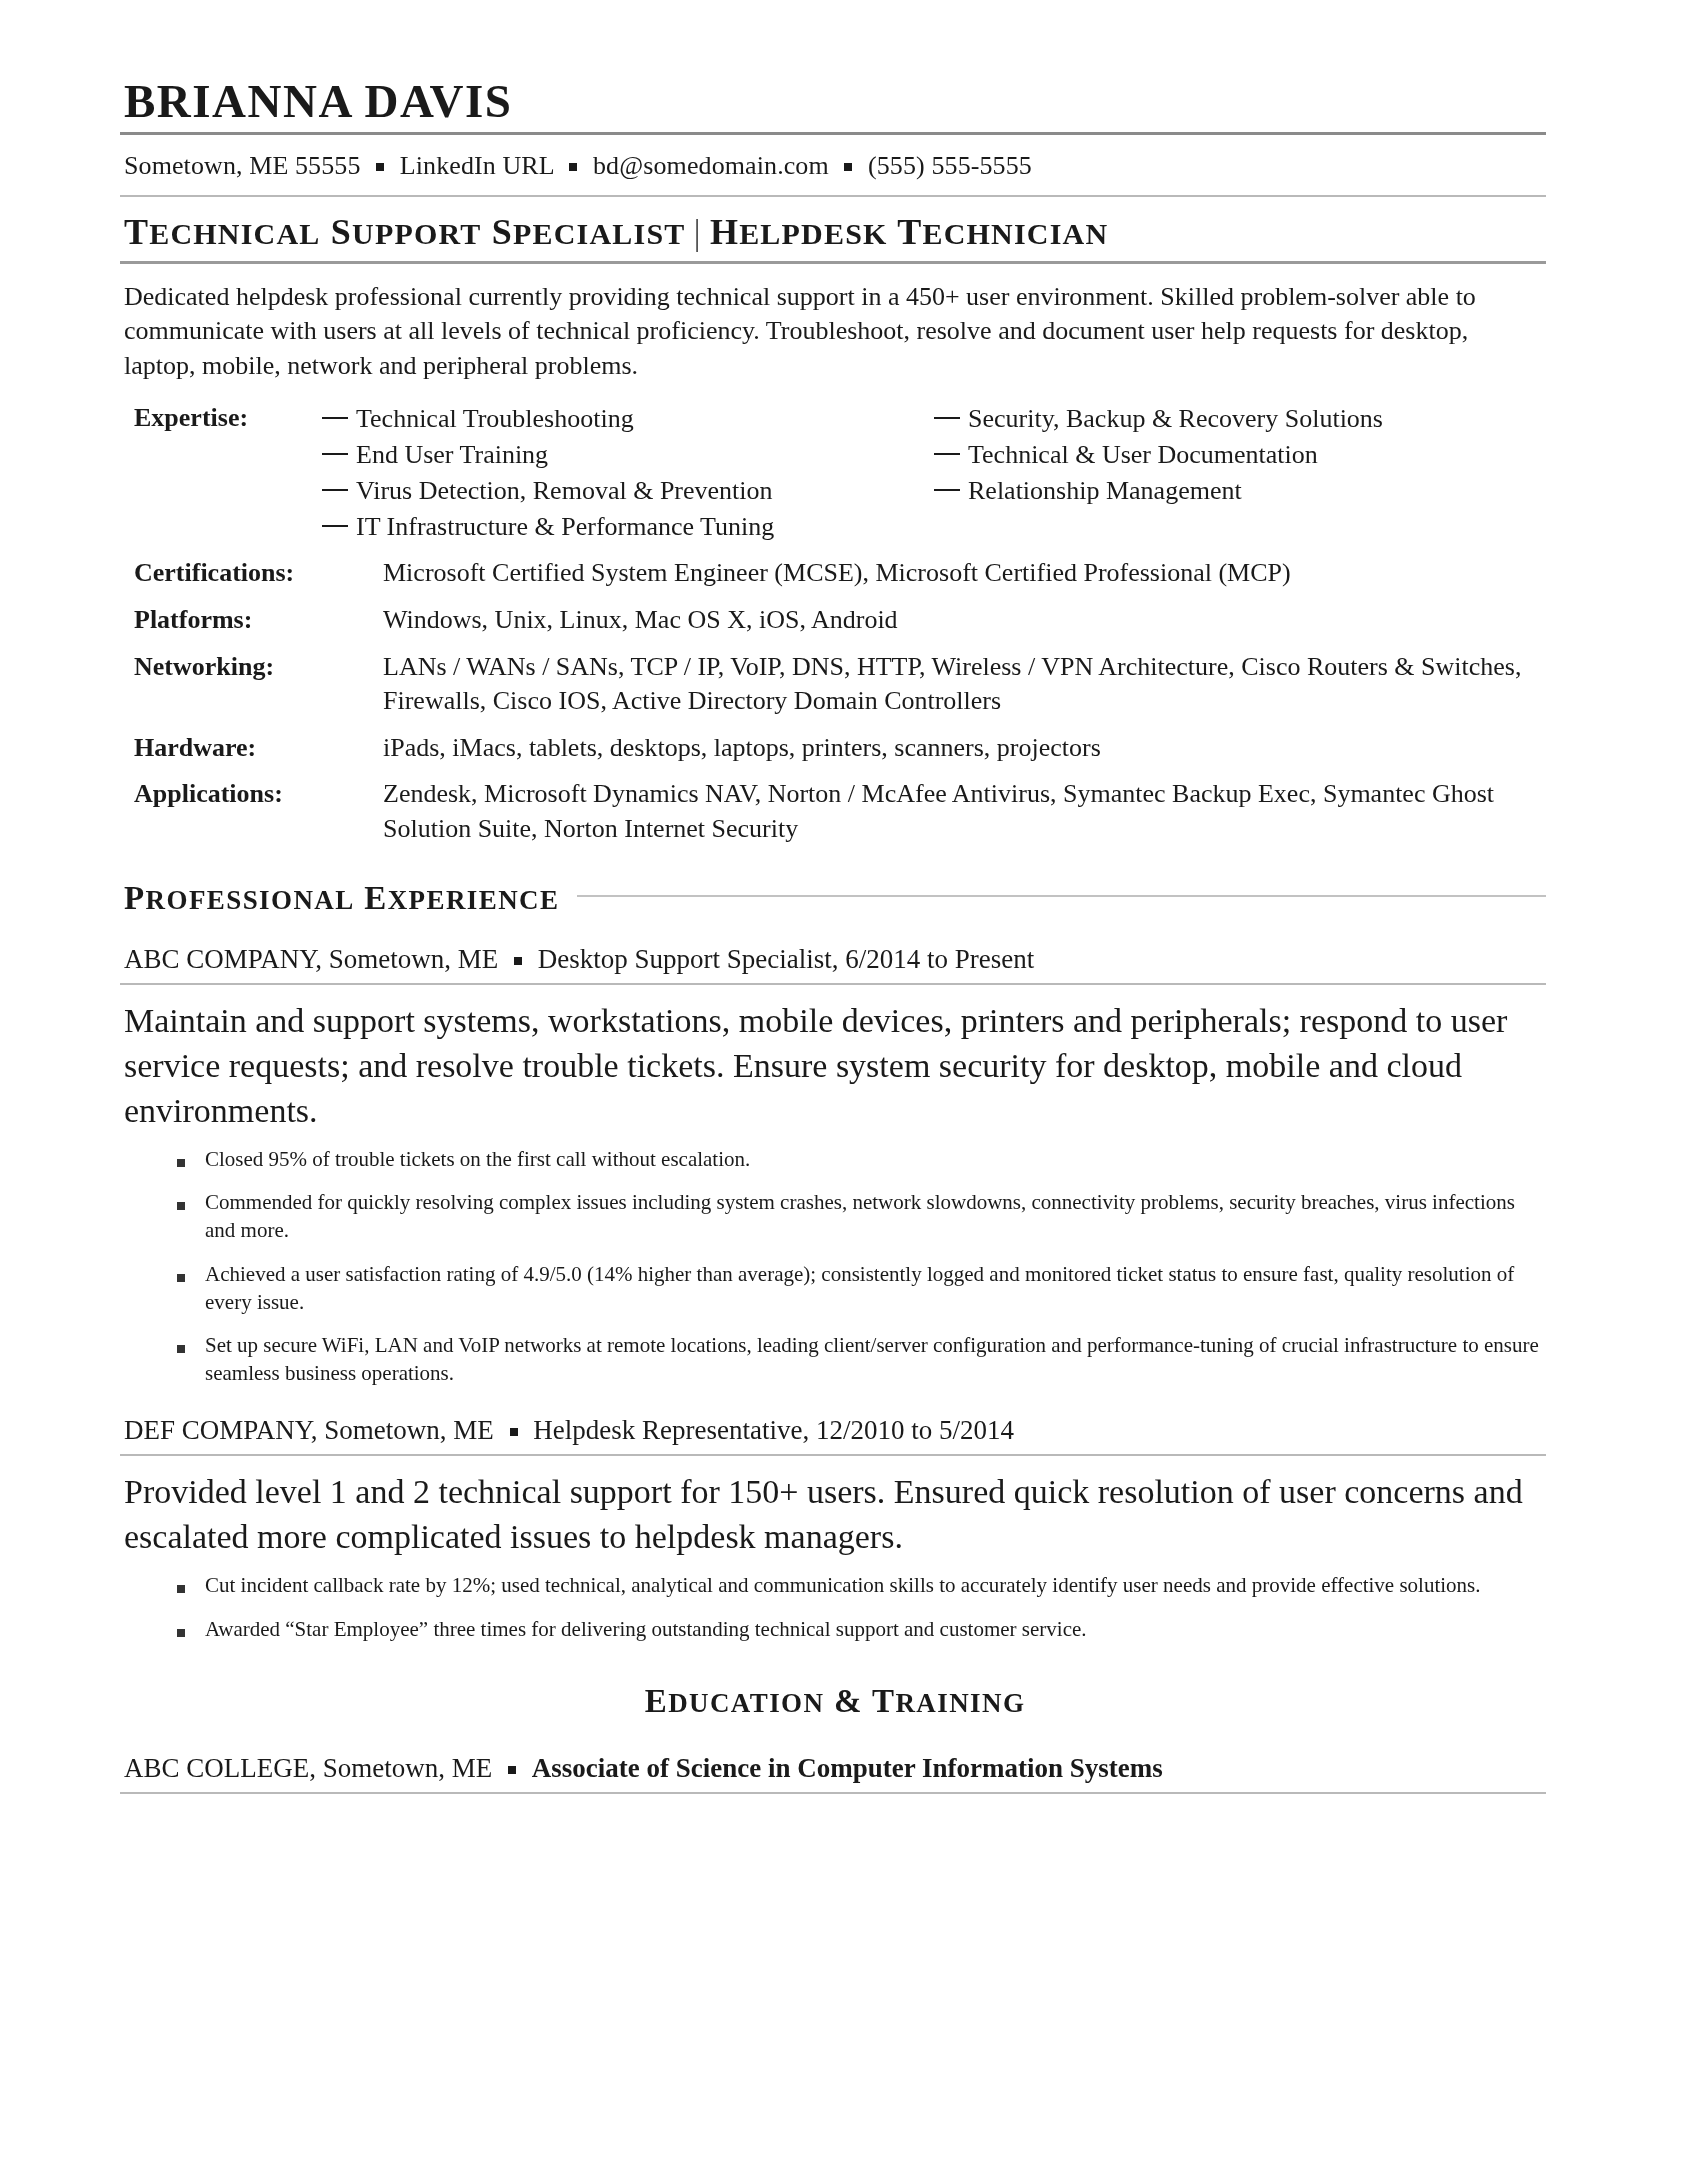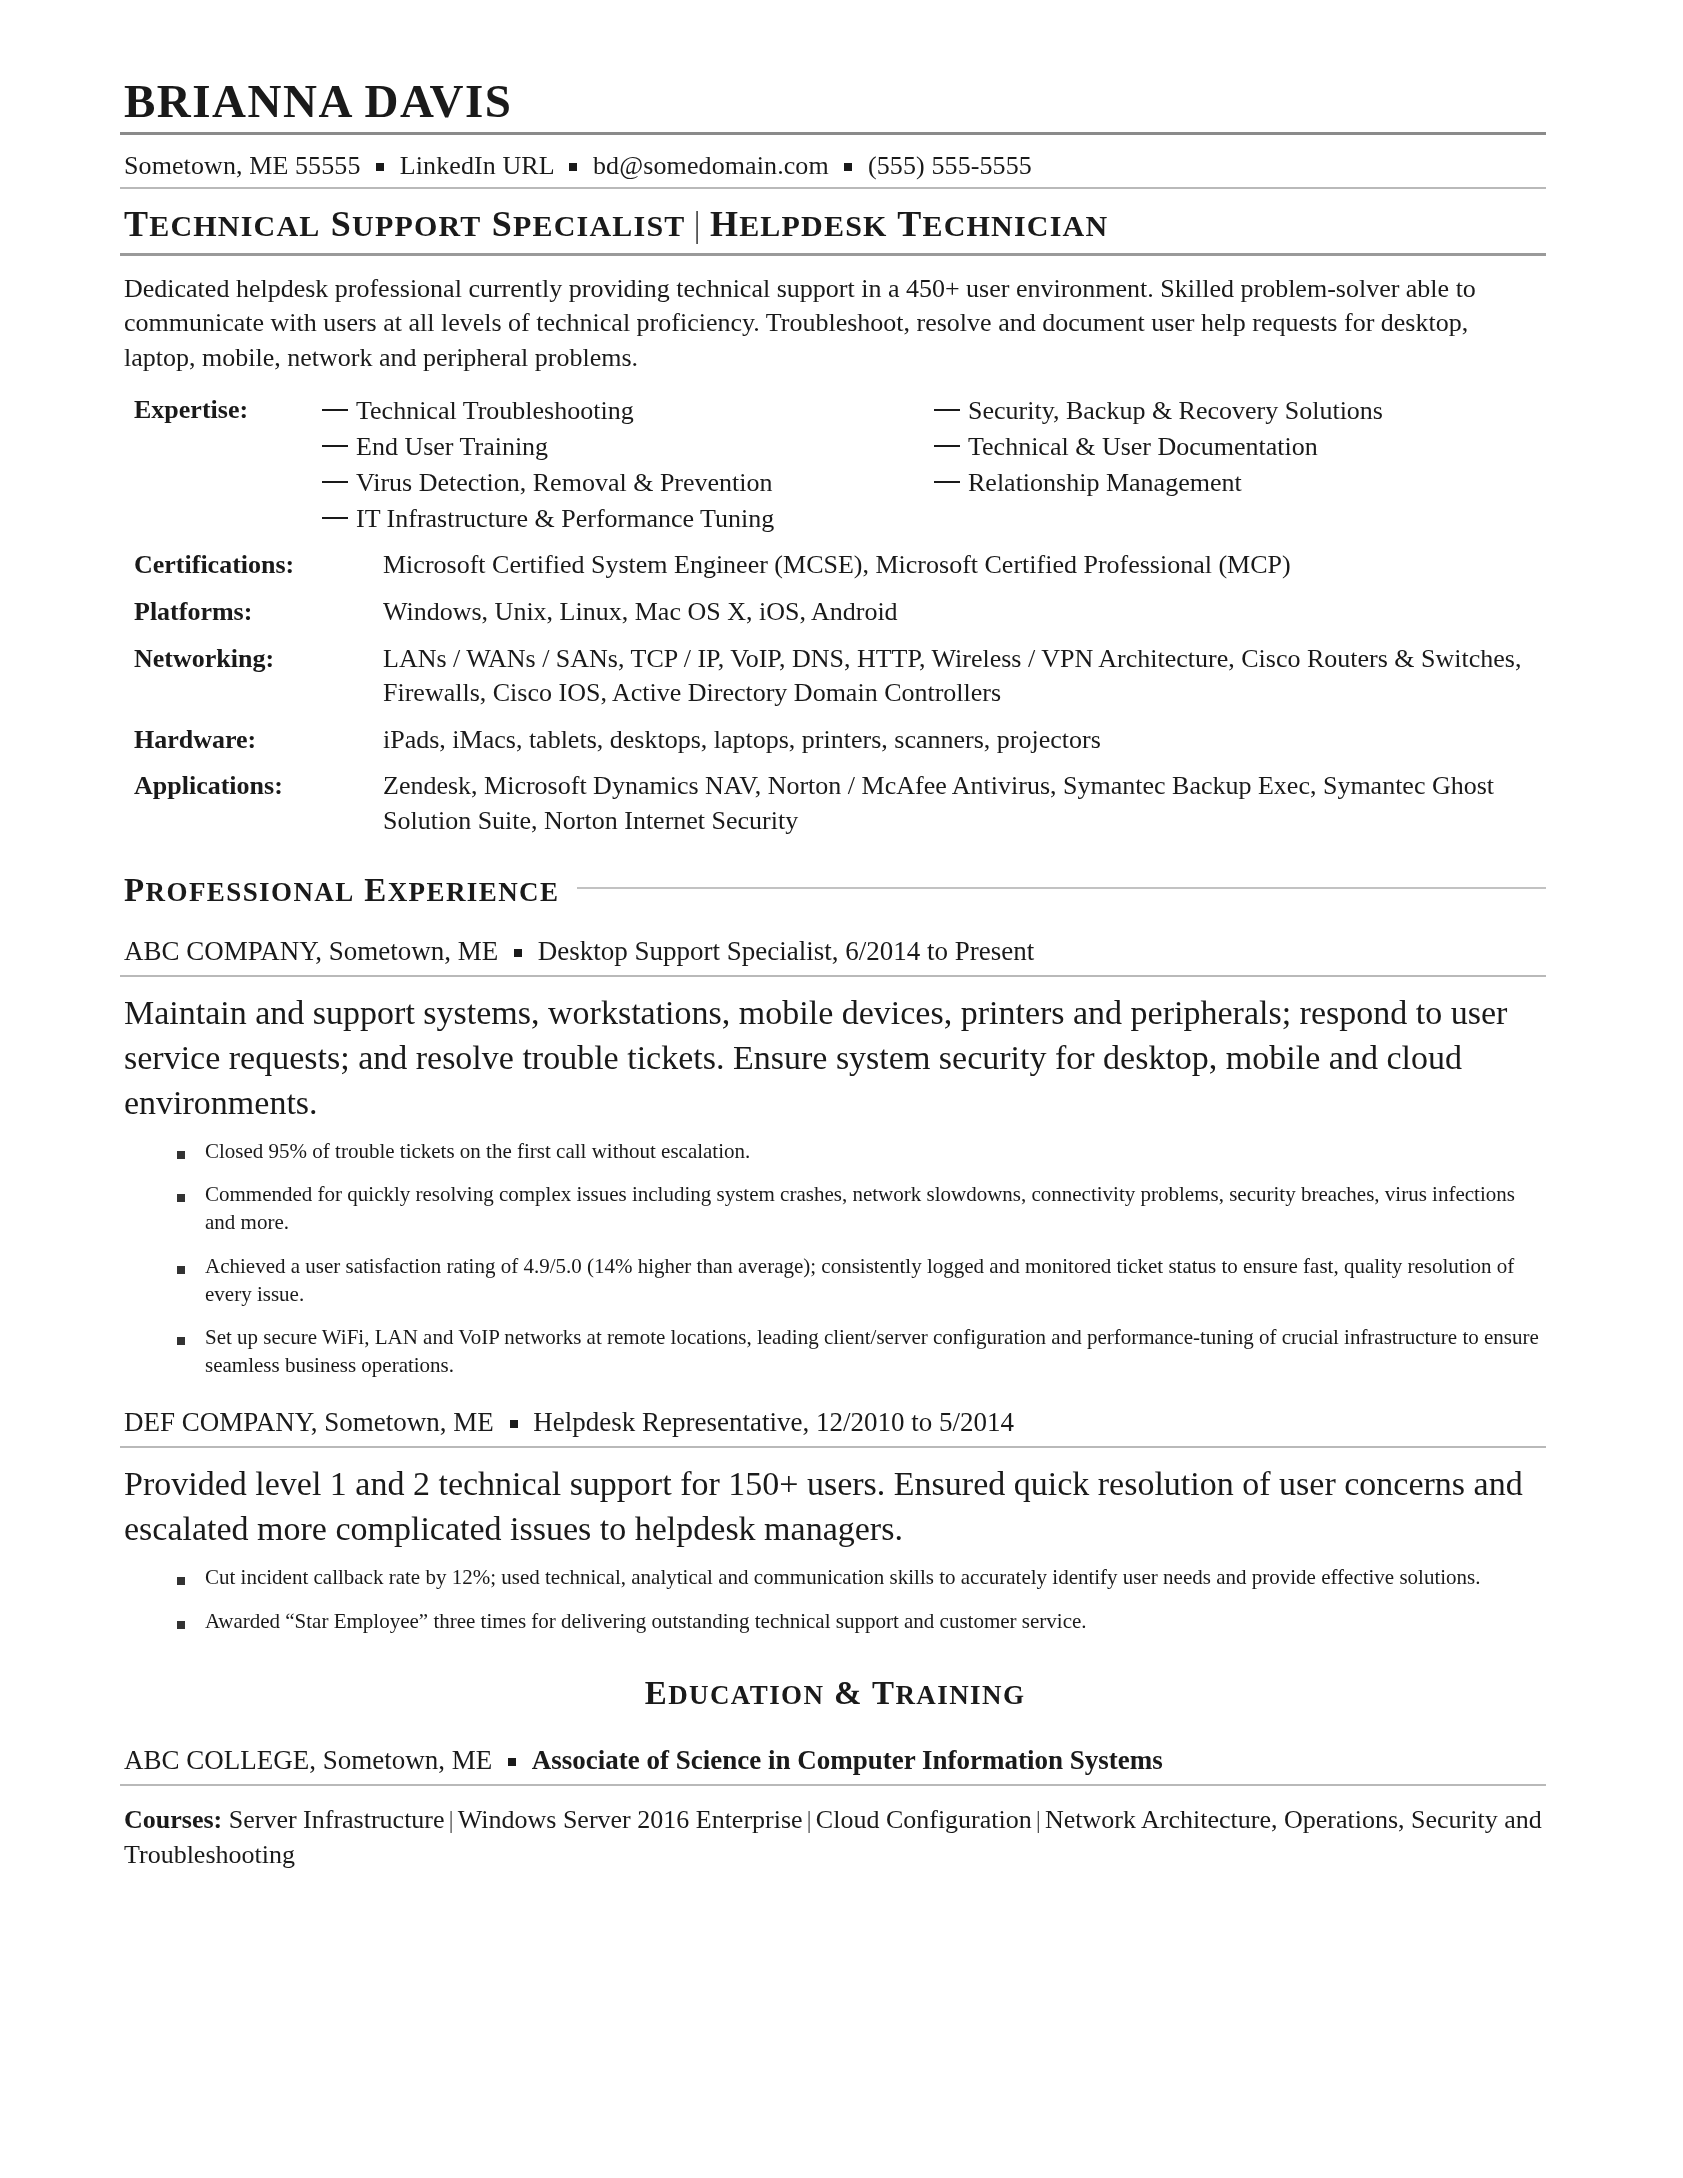--- a/index.html
+++ b/index.html
@@ -33,21 +33,21 @@
   .rule-thick {
     border-bottom: 3px solid #8a8a8a;
     margin: 4px 0 0 0;
   }
   .rule-thin {
     border-bottom: 2px solid #b9b9b9;
     margin: 0;
   }
   .contact {
     font-size: 26px;
-    margin: 16px 0 6px 4px;
+    margin: 16px 0 14px 4px;
     letter-spacing: 0.1px;
   }
   .sq {
     display: inline-block;
     width: 8px;
     height: 8px;
     background: #1a1a1a;
     vertical-align: 3px;
     margin: 0 9px;
   }
@@ -331,20 +331,16 @@
     <div class="line"></div>
   </div>
 
   <div style="margin-top:24px;">
     <div class="edu-line">
       <span>ABC COLLEGE, Sometown, ME</span>
       <span class="sq"></span>
       <span class="edu-degree">Associate of Science in Computer Information Systems</span>
     </div>
     <div class="job-rule"></div>
-    <div class="courses">
-      <b>Courses:</b>
-      <span>Server Infrastructure</span><span class="pipe">|</span><span>Windows Server 2016 Enterprise</span><span class="pipe">|</span><span>Cloud Configuration</span><span class="pipe">|</span><span>Network Architecture, Operations, Security and Troubleshooting</span>
-    </div>
   </div>
 
 </div>
 
 
 </body></html>

